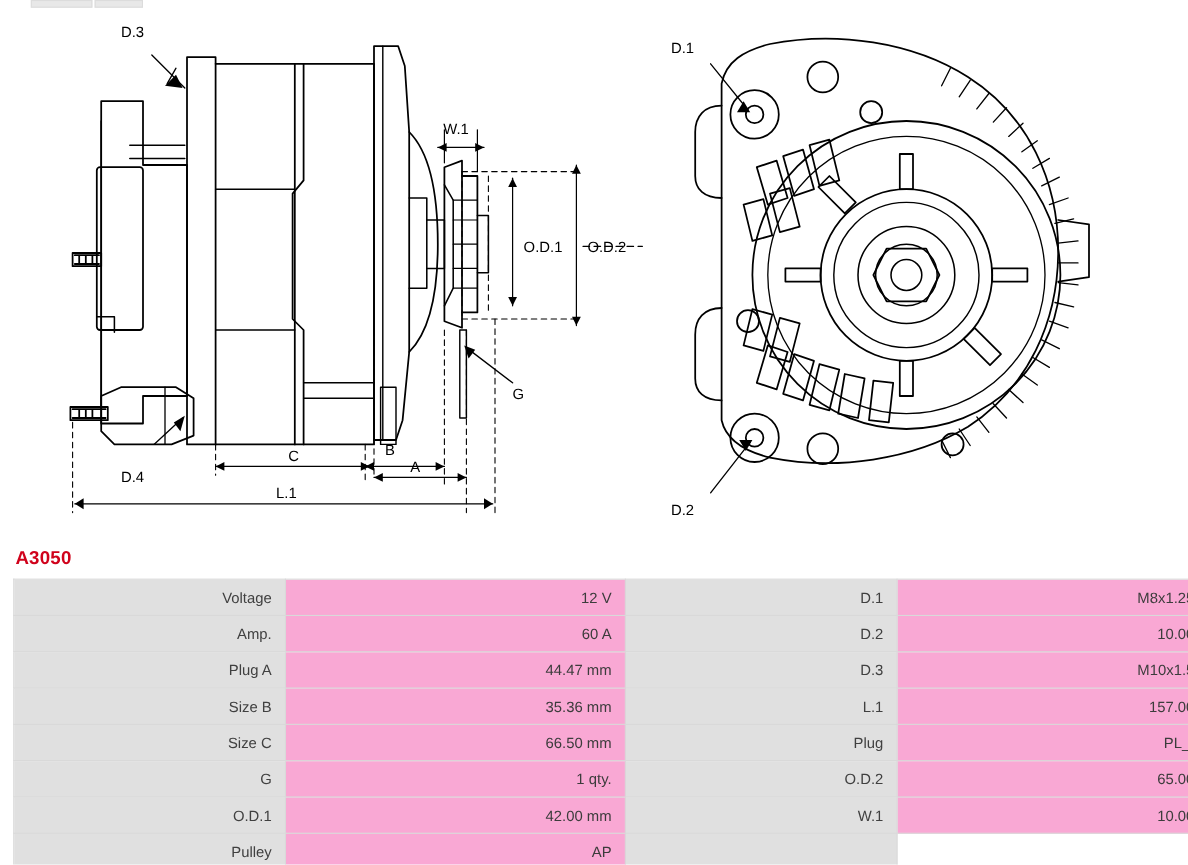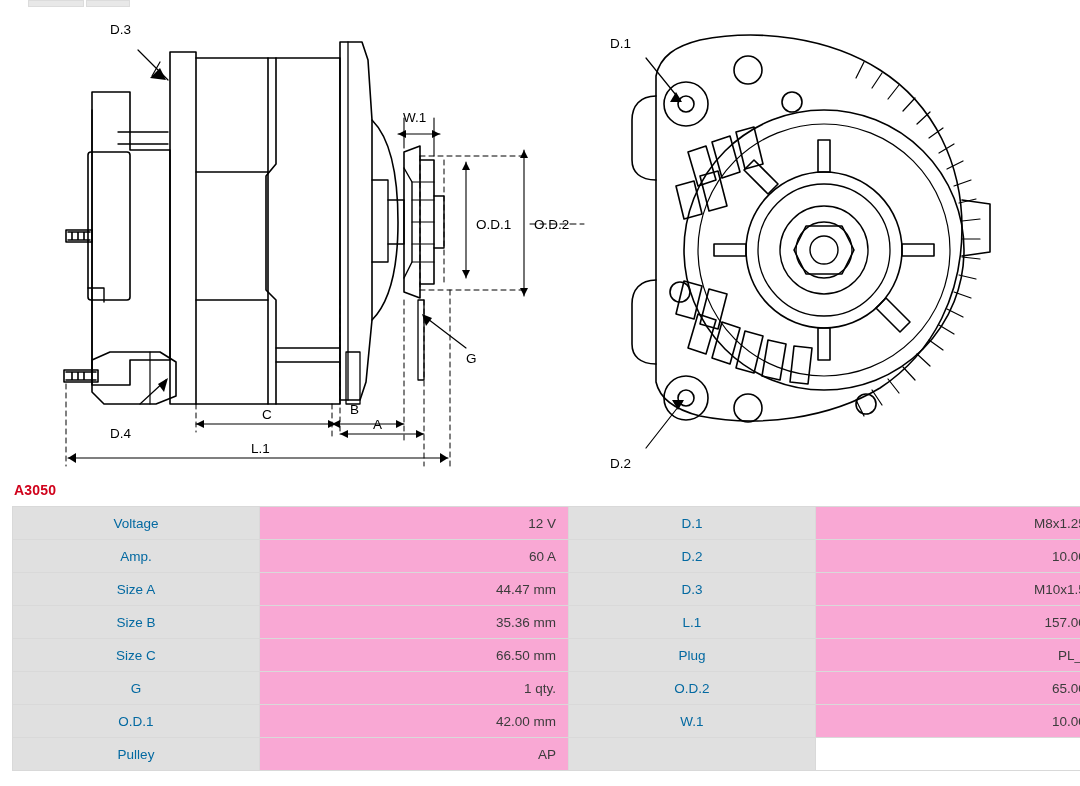--- a/index.html
+++ b/index.html
@@ -17,43 +17,43 @@
   }
   .drawing-area {
     position: relative;
     width: 1080px;
     height: 480px;
   }
   .drawing-area svg {
     display: block;
   }
   .part-number {
-    font-size: 14px;
+    font-size: 17px;
     color: #d0021b;
     font-weight: bold;
-    margin: 2px 0 8px 14px;
+    margin: 18px 0 8px 14px;
     letter-spacing: 0.2px;
   }
   table.spec-table {
     border-collapse: collapse;
     width: 1056px;
     margin: 0 12px;
     table-layout: fixed;
   }
   table.spec-table td {
     border: 1px solid #d9d9d9;
     height: 32px;
     font-size: 13.5px;
     padding: 0 12px;
     vertical-align: middle;
   }
   td.label-cell {
     background: #e0e0e0;
-    text-align: center;
-    color: #0369a1;
+    text-align: right;
+    color: #404040;
     width: 222px;
   }
   td.value-cell {
     background: #f9a8d4;
     text-align: right;
     color: #3c3c3c;
     width: 284px;
   }
   td.empty-cell {
     background: #e0e0e0;
@@ -290,21 +290,21 @@
       <td class="label-cell">D.1</td>
       <td class="value-cell">M8x1.25 mm</td>
     </tr>
     <tr>
       <td class="label-cell">Amp.</td>
       <td class="value-cell">60 A</td>
       <td class="label-cell">D.2</td>
       <td class="value-cell">10.00 mm</td>
     </tr>
     <tr>
-      <td class="label-cell">Size A</td>
+      <td class="label-cell">Plug A</td>
       <td class="value-cell">44.47 mm</td>
       <td class="label-cell">D.3</td>
       <td class="value-cell">M10x1.5 mm</td>
     </tr>
     <tr>
       <td class="label-cell">Size B</td>
       <td class="value-cell">35.36 mm</td>
       <td class="label-cell">L.1</td>
       <td class="value-cell">157.00 mm</td>
     </tr>

